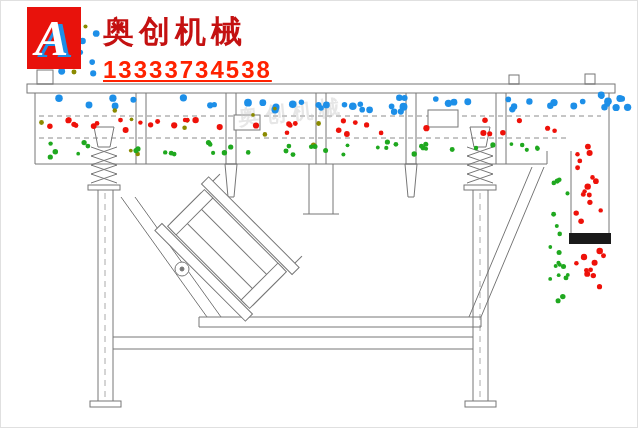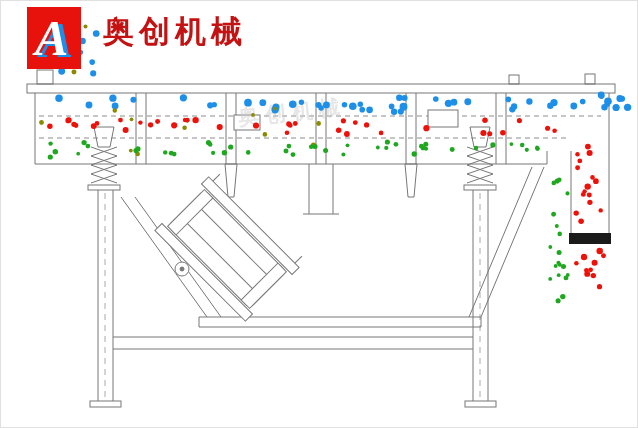--- a/index.html
+++ b/index.html
@@ -329,14 +329,15 @@
 
   <div class="logo">
     <svg width="54" height="62" viewBox="0 0 54 62">
       <rect id="logoRect" x="0" y="0" width="54" height="62" fill="#e8120c"></rect>
       <text x="13" y="50" font-size="50" font-weight="bold" font-style="italic" fill="#1d8fe8" font-family="Liberation Serif, serif">A</text>
       <text x="8" y="48" font-size="50" font-weight="bold" font-style="italic" fill="#ffffff" font-family="Liberation Serif, serif">A</text>
     </svg>
   </div>
 
   <div class="company-name" style="color: rgb(196, 17, 17);">奥创机械</div>
+  <div class="phone" style="color: rgb(255, 34, 0);">13333734538</div>
 
 </div>
 
 </body></html>

